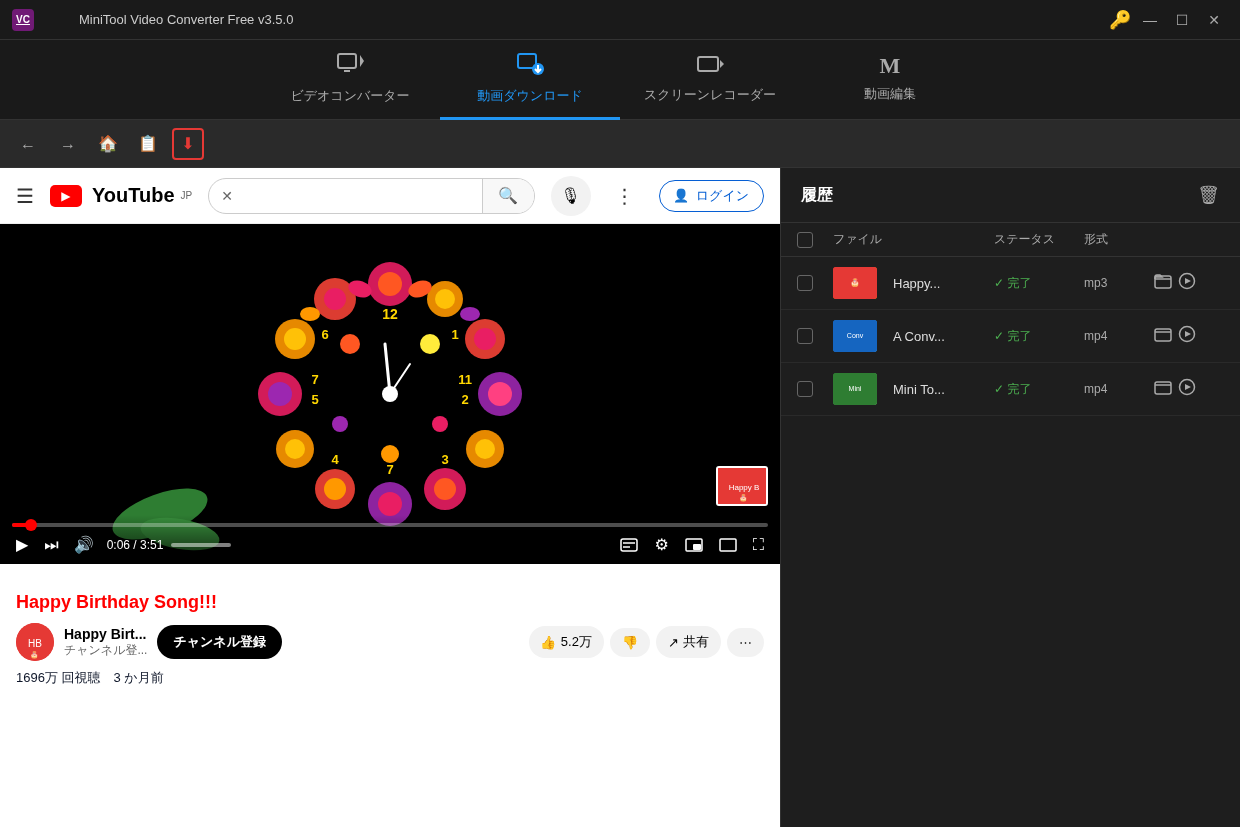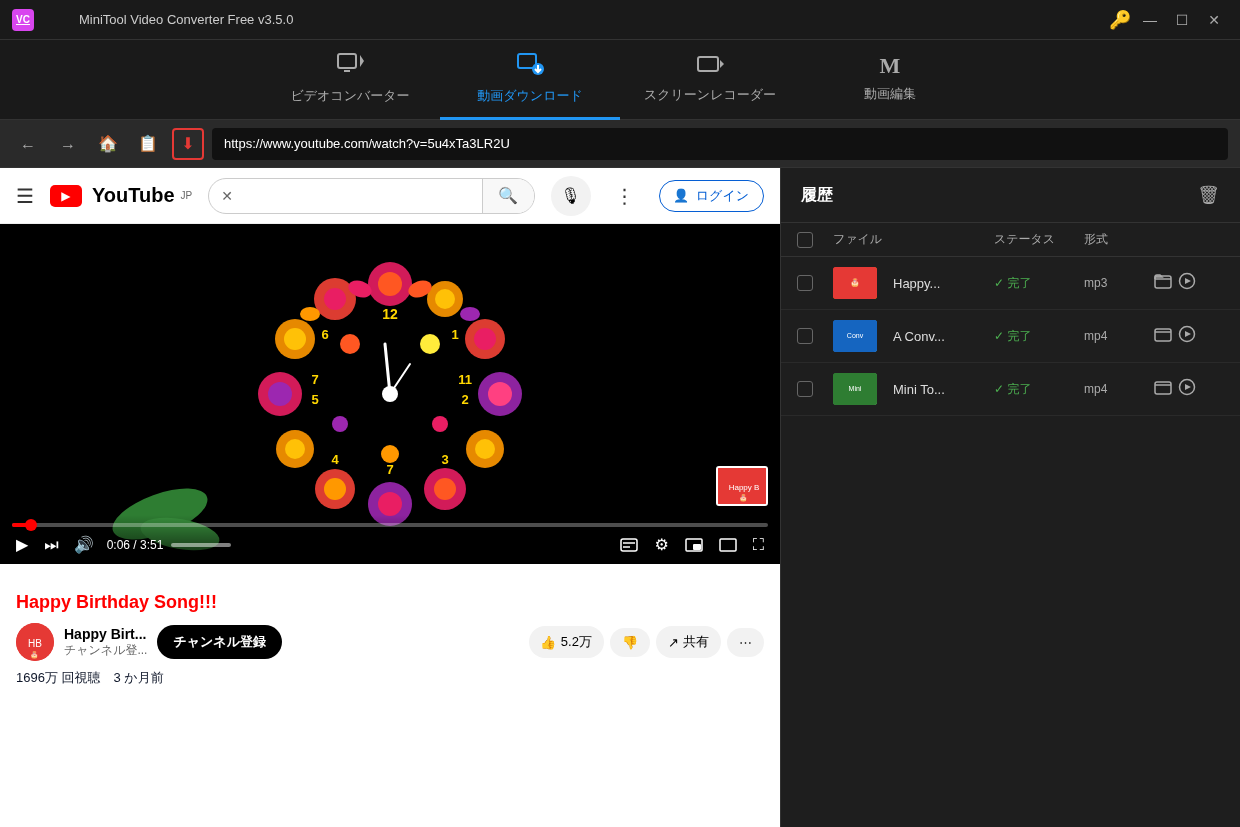--- a/index.html
+++ b/index.html
@@ -5,21 +5,21 @@
     * { margin: 0; padding: 0; box-sizing: border-box; }
     body { width: 1240px; height: 827px; background: #1a1a1a; font-family: 'Segoe UI', sans-serif; overflow: hidden; color: #fff; }
 
     
     .title-bar {
       display: flex; align-items: center; justify-content: space-between;
       background: #1a1a1a; height: 40px; padding: 0 12px;
       border-bottom: 1px solid #333;
     }
     .title-bar-left { display: flex; align-items: center; gap: 8px; }
-    .app-icon { width: 22px; height: 22px; background: #d946ef; border-radius: 4px; display: flex; align-items: center; justify-content: center; font-size: 10px; font-weight: bold; color: #fff; text-decoration: underline; }
+    .app-icon { width: 22px; height: 22px; background: #701a75; border-radius: 4px; display: flex; align-items: center; justify-content: center; font-size: 10px; font-weight: bold; color: #fff; text-decoration: underline; }
     .title-text { color: #ccc; font-size: 13px; margin-left: 37px; }
     .title-bar-controls { display: flex; align-items: center; gap: 4px; }
     .title-btn { width: 28px; height: 28px; background: transparent; border: none; color: #aaa; cursor: pointer; font-size: 14px; display: flex; align-items: center; justify-content: center; border-radius: 3px; }
     .key-icon { color: #f0c030; font-size: 18px; }
 
     
     .nav-tabs {
       display: flex; align-items: center; justify-content: center;
       background: #1a1a1a; height: 80px; border-bottom: 1px solid #333; gap: 0;
     }
@@ -256,21 +256,20 @@
     <span>動画編集</span>
   </div>
 </div>
 
 <div class="address-bar">
   <button class="nav-btn">←</button>
   <button class="nav-btn">→</button>
   <button class="nav-btn">🏠</button>
   <button class="nav-btn">📋</button>
   <button class="download-btn-red">⬇</button>
-  <input class="url-input" type="text" value="https://www.youtube.com/watch?v=5u4xTa3LR2U" style="">
 </div>
 
 <div class="main-content">
 
   <div class="browser-pane">
 
     <div class="yt-header">
       <button class="yt-menu-btn">☰</button>
       <div class="yt-logo">
         <div class="yt-logo-icon"></div>

